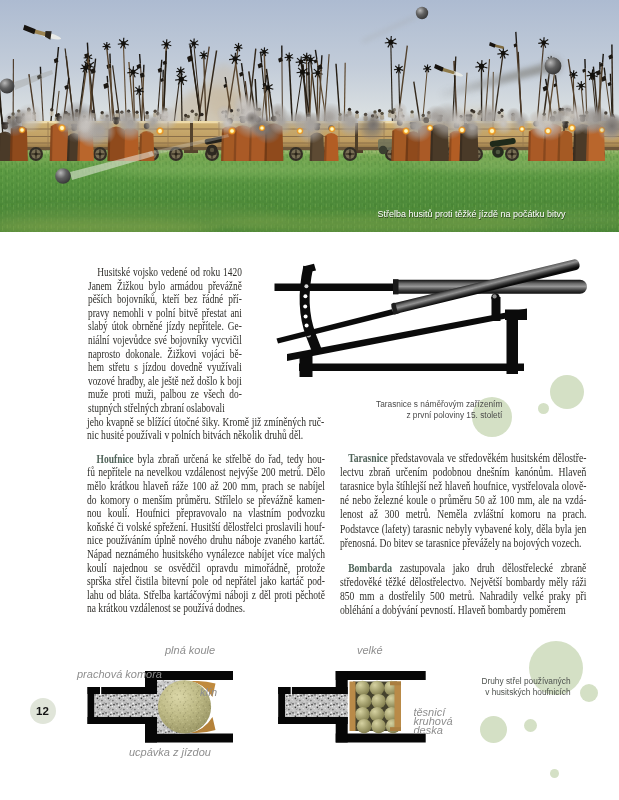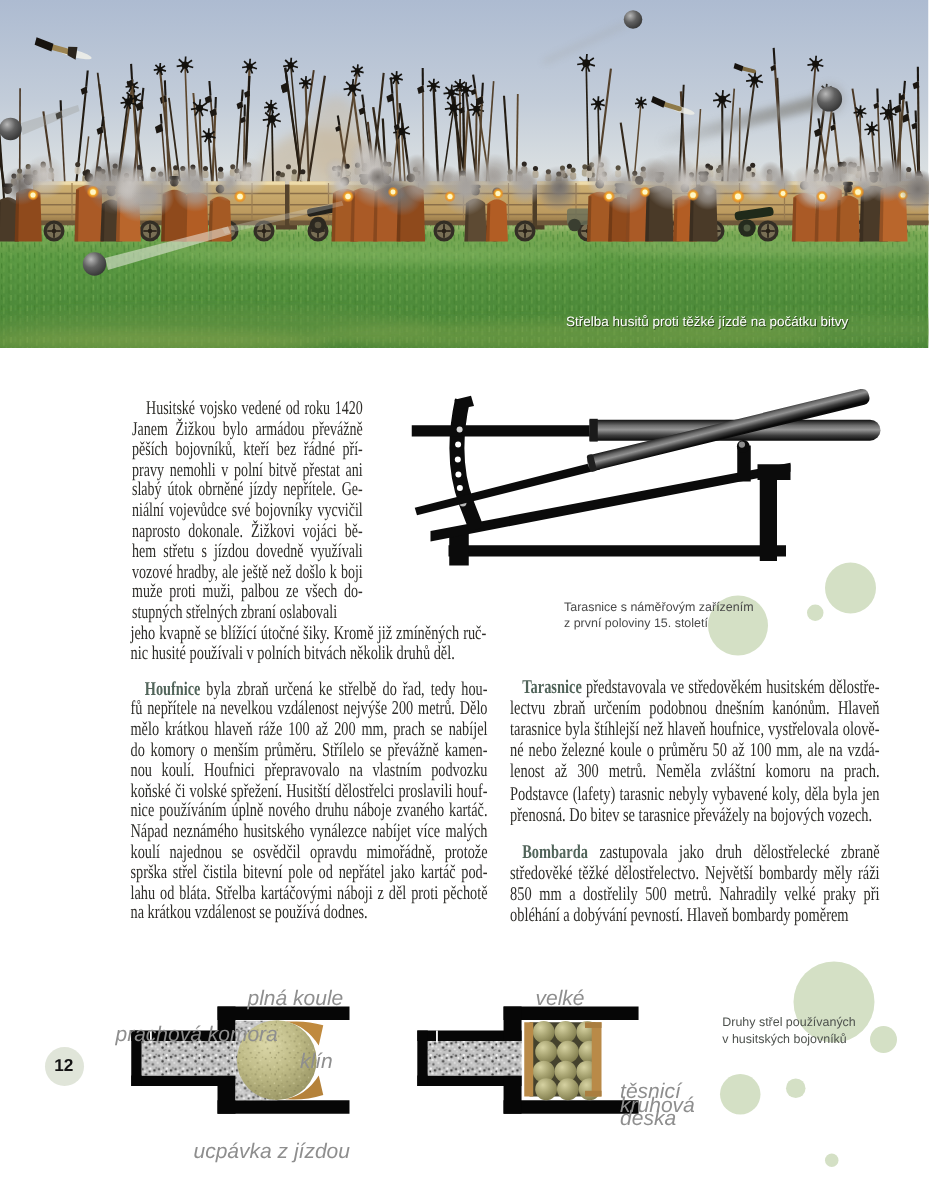--- a/index.html
+++ b/index.html
@@ -1,22 +1,22 @@
 <!DOCTYPE html>
 <html><head><meta charset="utf-8">
 <style>
 html,body{margin:0;padding:0;}
 body{width:619px;height:800px;position:relative;background:#ffffff;overflow:hidden;}
 .abs{position:absolute;}
 .tb{position:absolute;transform-origin:0 0;font-family:"Liberation Serif",serif;font-size:13px;color:#2e2d29;}
 .jl{text-align:justify;text-align-last:justify;white-space:nowrap;}
 .jl.last{text-align-last:left;}
 .tb b{font-weight:bold;color:#51645a;}
-.lab{position:absolute;z-index:2;font-family:"Liberation Sans",sans-serif;font-style:italic;font-size:14px;line-height:9.2px;color:#8e8e8e;white-space:pre;margin-top:15px;}
-.cap{position:absolute;z-index:2;font-family:"Liberation Sans",sans-serif;font-size:8.3px;color:#4a4a4a;line-height:10.6px;white-space:pre;}
+.lab{position:absolute;z-index:2;font-family:"Liberation Sans",sans-serif;font-style:italic;font-size:11px;line-height:9.2px;color:#8e8e8e;white-space:pre;}
+.cap{position:absolute;z-index:2;font-family:"Liberation Sans",sans-serif;font-size:8.3px;color:#4a4a4a;line-height:10.6px;white-space:pre;text-align:right;}
 .deco{position:absolute;border-radius:50%;background:#d4e0c5;z-index:0;}
 </style></head>
 <body>
 
 <svg class="abs" style="left:0;top:0" width="619" height="232" viewBox="0 0 619 232">
 <defs>
 <linearGradient id="sky" x1="0" y1="0" x2="0" y2="1">
 <stop offset="0" stop-color="#adbbd1"></stop>
         <stop offset="0.4" stop-color="#c2ccd9"></stop>
 <stop offset="0.72" stop-color="#dce1e2"></stop>
@@ -1420,20 +1420,20 @@
 
 <div class="lab" style="left:413.4px;top:708px">těsnicí
 kruhová
 deska</div>
 
 <div class="deco" style="left:529px;top:641px;width:54px;height:54px"></div>
 
 <div class="deco" style="left:580px;top:684px;width:18px;height:18px"></div>
 
 <div class="cap" style="left:481.5px;top:676.2px;color:#4e524e;line-height:10.7px">Druhy střel používaných
-v husitských bojovníků</div>
+v husitských houfnicích</div>
 
 <div class="deco" style="left:479.5px;top:715.5px;width:27px;height:27px"></div>
 
 <div class="deco" style="left:523.5px;top:718.5px;width:13px;height:13px"></div>
 
 <div class="deco" style="left:549.5px;top:768.5px;width:9px;height:9px"></div>
 
 <div class="abs" style="left:29.5px;top:697.5px;width:26px;height:26px;border-radius:50%;background:#e0e5d9;text-align:center;font-family:'Liberation Sans',sans-serif;font-weight:bold;font-size:11.5px;color:#141414;line-height:26px">12</div>
 </body></html>

